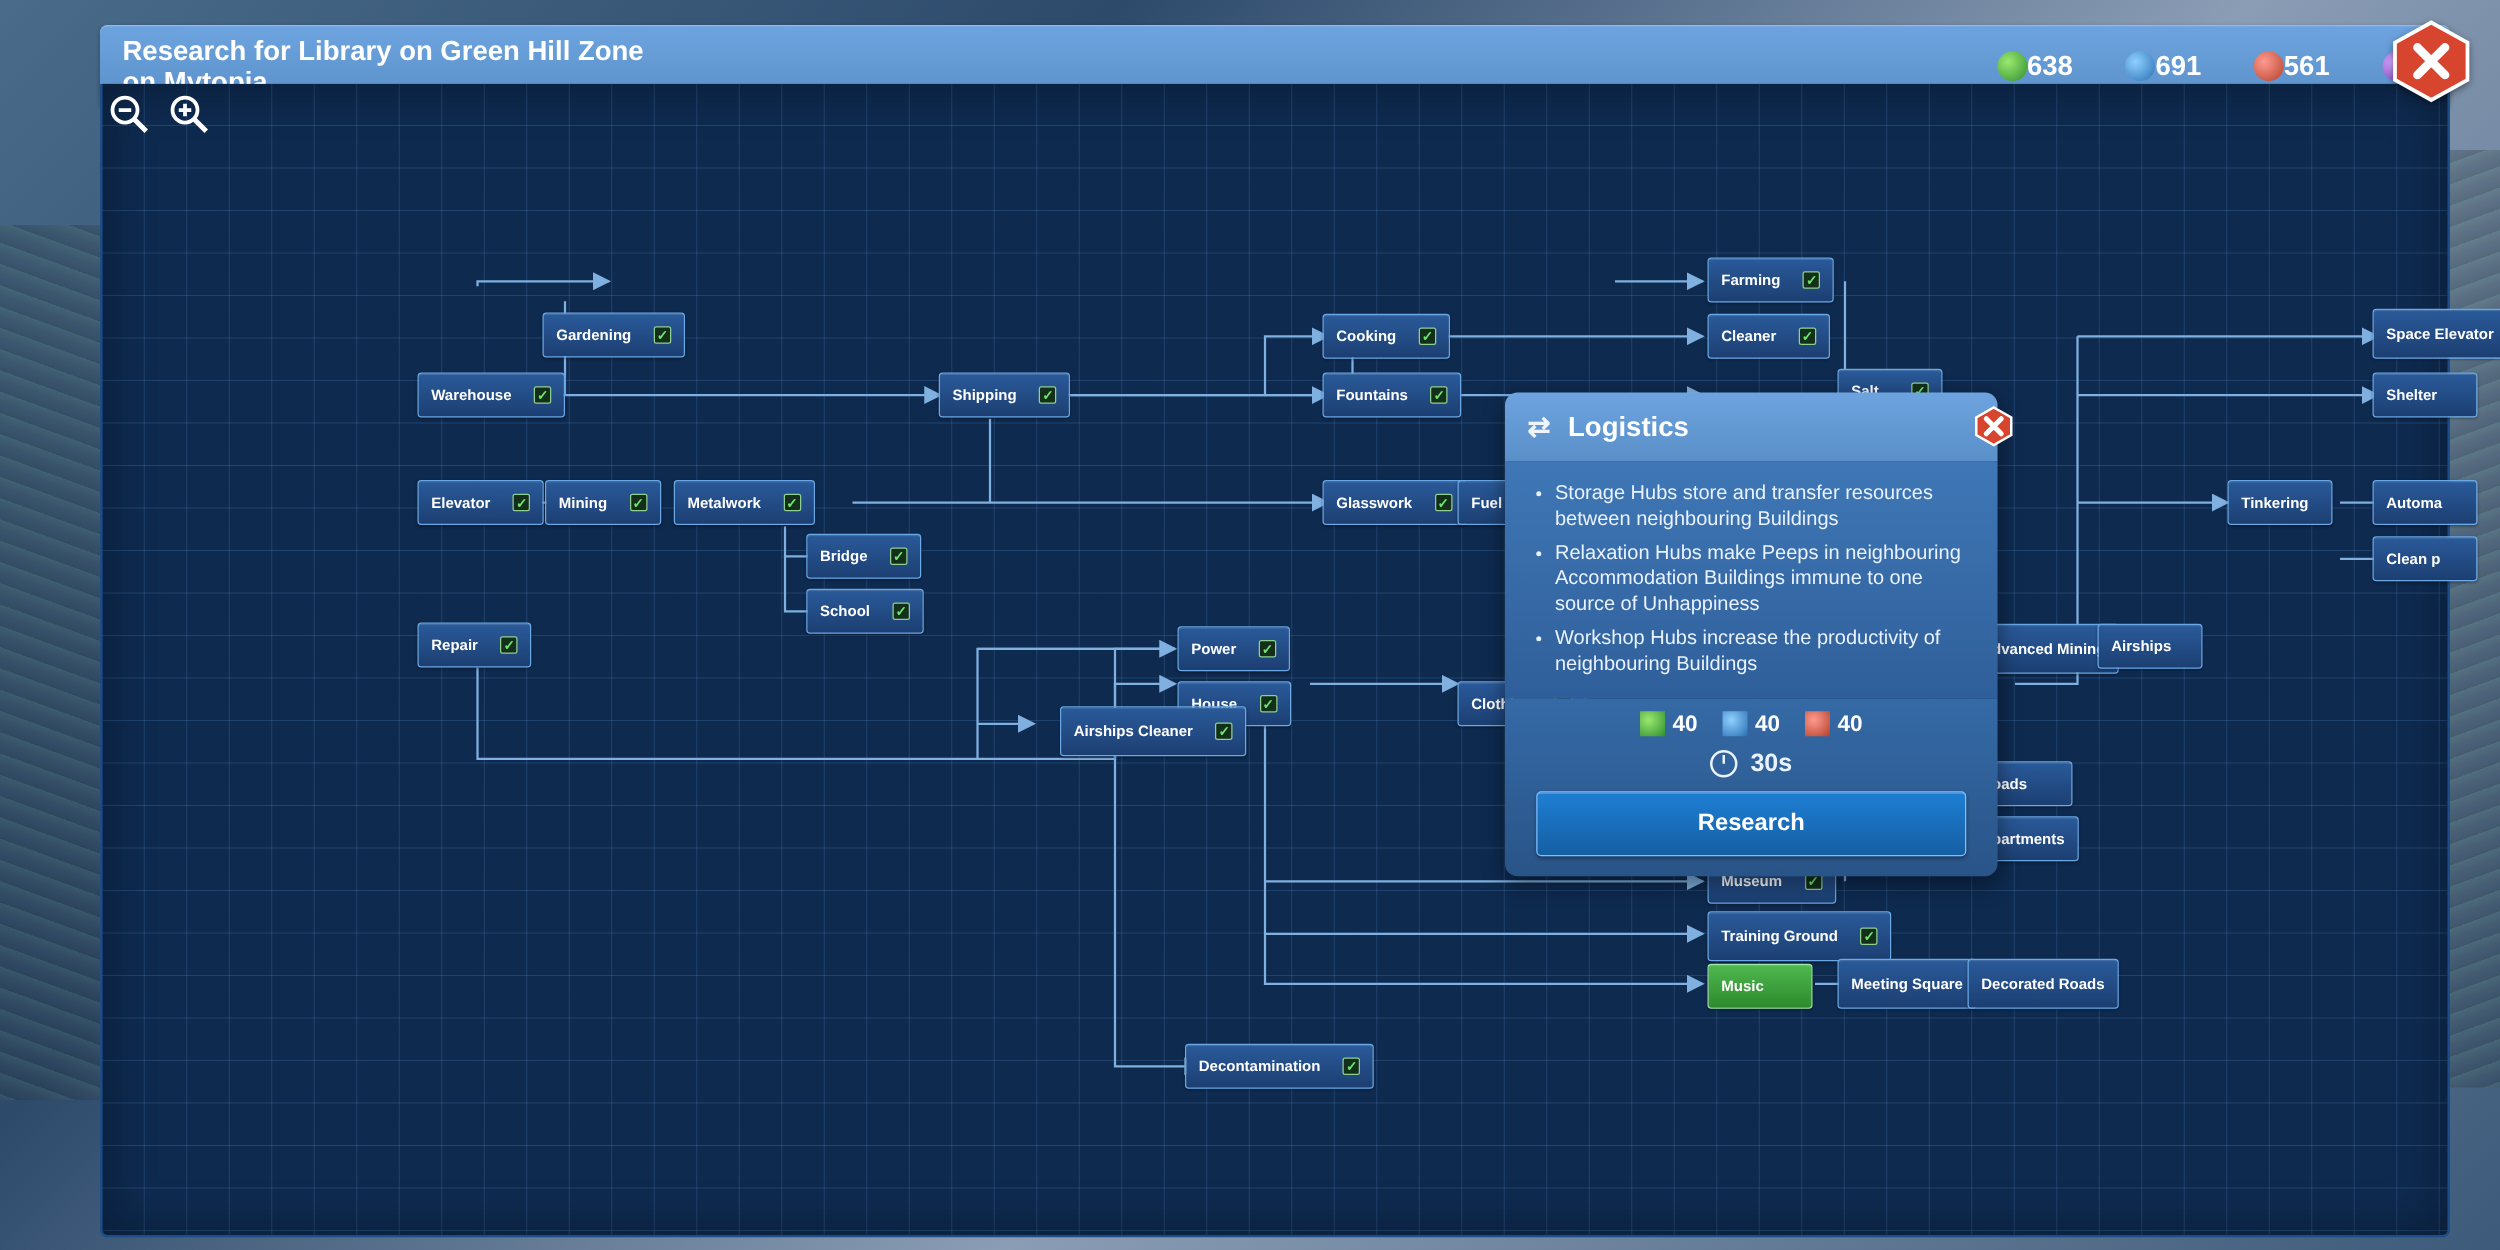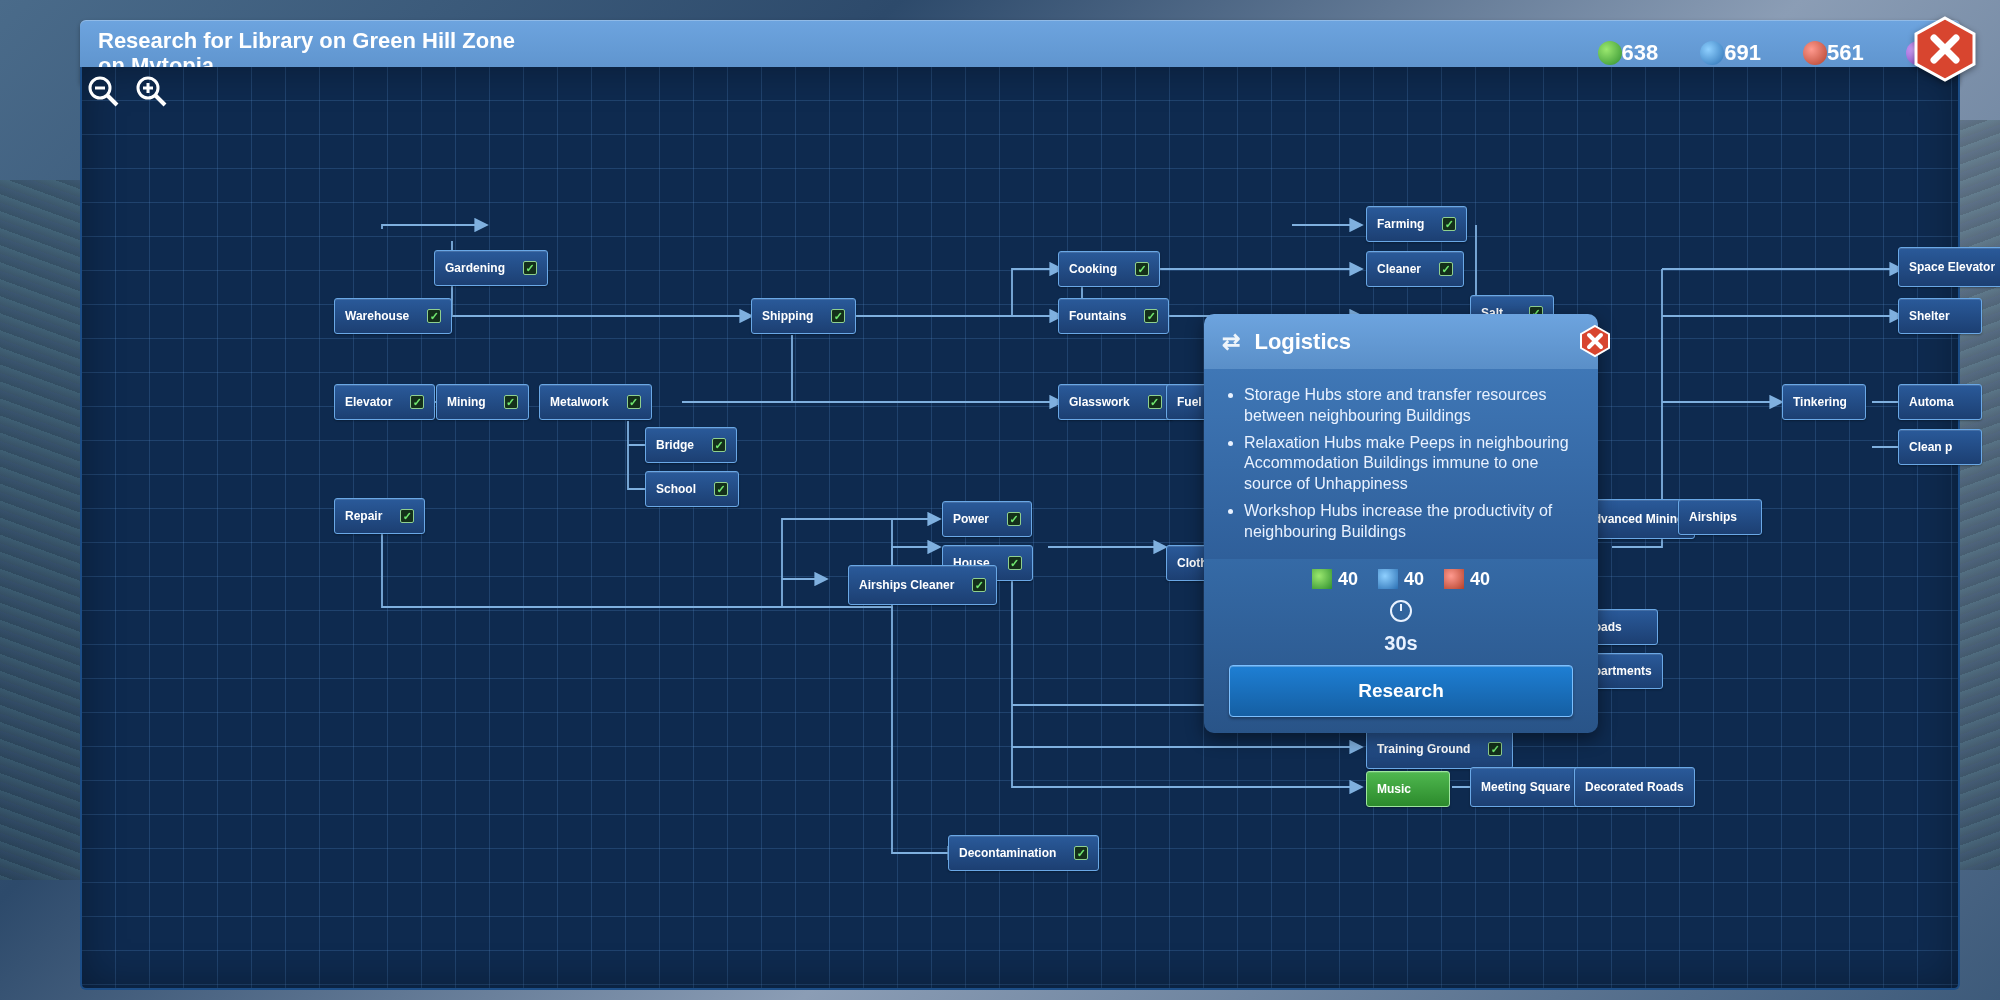--- a/index.html
+++ b/index.html
@@ -95,21 +95,21 @@
 .popup .pdesc{font-weight:600;margin-bottom:10px;line-height:1.35;}
 .popup ul{padding-left:22px;margin-bottom:10px;}
 .popup li{margin-bottom:6px;line-height:1.3;font-size:16px;}
 .popup .pcosts{
   background:linear-gradient(#356aa6,#295488);padding:10px 0 16px;
   display:flex;flex-direction:column;align-items:center;gap:10px;border-radius:0 0 10px 10px;
 }
 .popup .costrow{display:flex;gap:20px;font-size:18px;font-weight:700;color:#fff;}
 .popup .costrow .c{display:flex;align-items:center;gap:6px;}
 .popup .costrow .ic{width:20px;height:20px;}
-.popup .time{display:flex;align-items:center;gap:10px;color:#e9f2ff;font-size:20px;font-weight:600;flex-direction:column;}
+.popup .time{display:flex;align-items:center;gap:10px;color:#e9f2ff;font-size:20px;font-weight:600;}
 .popup .time .clk{width:22px;height:22px;border:2px solid #e9f2ff;border-radius:50%;position:relative;}
 .popup .time .clk::after{content:"";position:absolute;left:50%;top:50%;width:2px;height:7px;background:#e9f2ff;transform-origin:bottom;transform:translate(-50%,-100%);}
 .popup .btn{
   width:344px;height:52px;background:linear-gradient(#1e7fd4,#155fa3);
   border:1px solid #7cc0ff;border-radius:4px;color:#fff;font-size:19px;font-weight:600;
   display:flex;align-items:center;justify-content:center;cursor:pointer;
   box-shadow:inset 0 1px 0 rgba(255,255,255,.25),0 2px 3px rgba(0,0,0,.3);
 }
 .edges polyline{stroke:#7fb0df;stroke-width:1.8;fill:none;}
 .edges .arrowhead{fill:#7fb0df;}

